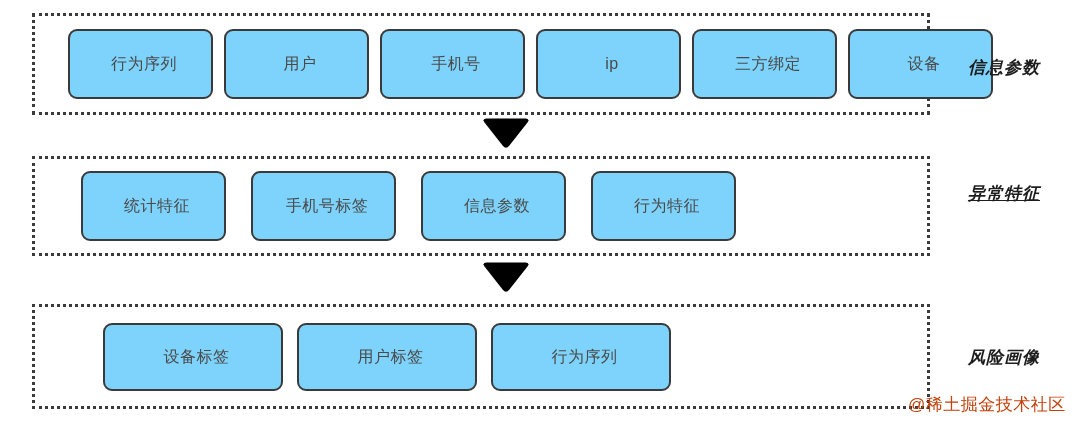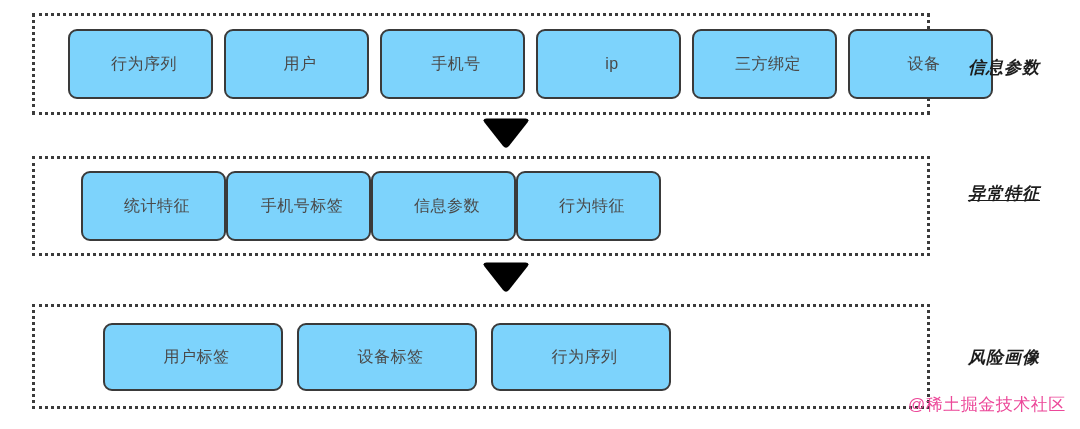--- a/index.html
+++ b/index.html
@@ -55,21 +55,21 @@
   .row1 .node { width: 145px; height: 70px; }
   .row2 .node { width: 145px; height: 70px; }
   .row3 .node { width: 180px; height: 68px; }
 
   
   #group-1 { left: 32px;  top: 13px;  width: 898px; height: 102px; }
   #group-2 { left: 32px;  top: 156px; width: 898px; height: 100px; }
   #group-3 { left: 32px;  top: 304px; width: 898px; height: 105px; }
 
   #group-1 .group-inner { padding-left: 33px; gap: 11px; }
-  #group-2 .group-inner { padding-left: 46px; }
+  #group-2 .group-inner { padding-left: 46px; gap: 25px; }
   #group-3 .group-inner { padding-left: 68px; gap: 14px; }
 
   
   .stage-label {
     position: absolute;
     left: 968px;
     width: 110px;
     font-size: 17px;
     font-weight: bold;
     font-style: italic;
@@ -91,21 +91,21 @@
   #arrow-1 { top: 117px; }
   #arrow-2 { top: 261px; }
   .arrow-down svg { display: block; width: 100%; height: 100%; }
 
   
   #watermark {
     position: absolute;
     left: 908px;
     top: 393px;
     font-size: 17px;
-    color: #ec4899;
+    color: #c2410c;
     letter-spacing: 0.5px;
     white-space: nowrap;
   }
 </style>
 </head>
 <body>
 
 <div id="canvas">
 
   <div class="group row1" id="group-1">
@@ -137,22 +137,22 @@
   <div class="stage-label" id="stage-label-2">异常特征</div>
 
   <div class="arrow-down" id="arrow-2">
     <svg viewBox="0 0 50 32" xmlns="http://www.w3.org/2000/svg" aria-hidden="true">
       <path d="M5.5 1.5 L44.5 1.5 Q49 1.5 46.5 5.5 L28 29 Q25 32.5 22 29 L3.5 5.5 Q1 1.5 5.5 1.5 Z" fill="#000000"></path>
     </svg>
   </div>
 
   <div class="group row3" id="group-3">
     <div class="group-inner">
+      <div class="node">设备标签</div>
       <div class="node">用户标签</div>
-      <div class="node">设备标签</div>
       <div class="node">行为序列</div>
     </div>
   </div>
   <div class="stage-label" id="stage-label-3">风险画像</div>
 
   <div id="watermark">@稀土掘金技术社区</div>
 
 </div>
 
 </body></html>

